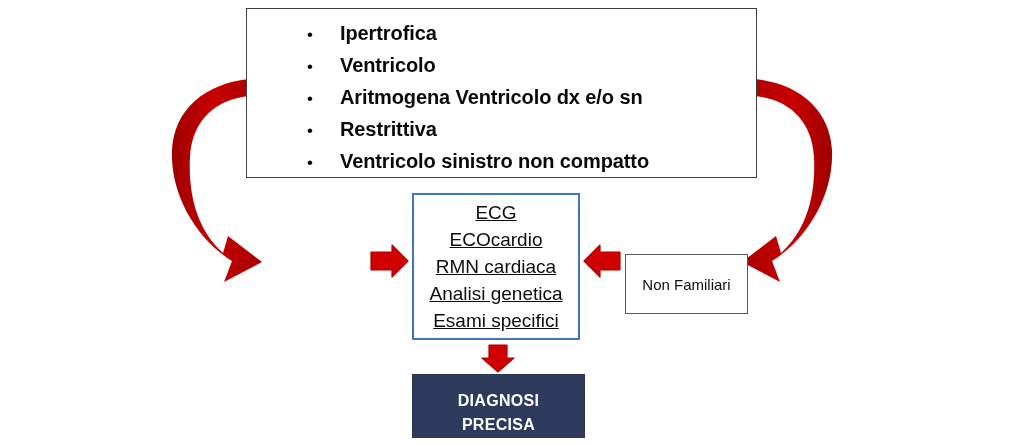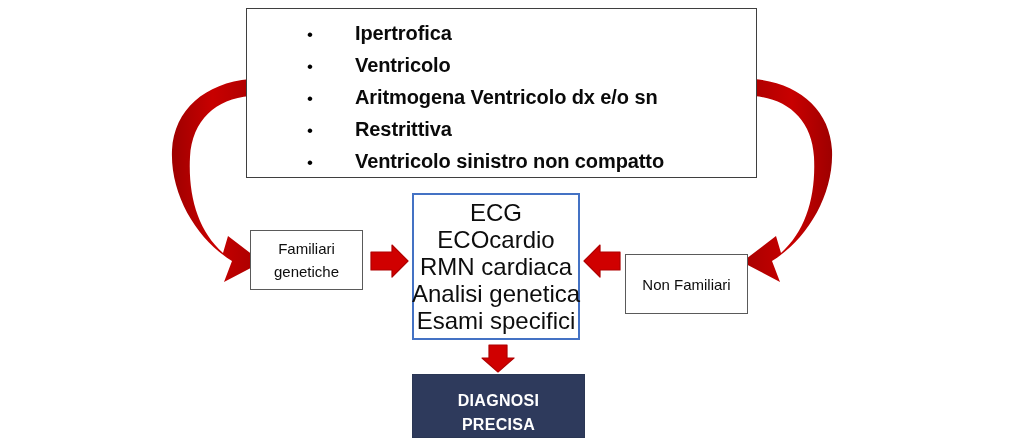--- a/index.html
+++ b/index.html
@@ -41,42 +41,42 @@
     line-height:32px;
     color:#000;
   }
   .bullet-text{
     font-size:20px;
     font-weight:bold;
     color:#0a0a0a;
     line-height:32px;
     letter-spacing:-0.1px;
     white-space:nowrap;
-    margin-left:15px;
   }
 
   
   .center-box{
     position:absolute;
     left:412px;top:193px;
     width:168px;height:147px;
     box-sizing:border-box;
     border:2.5px solid #4472c4;
     background:#ffffff;
     z-index:6;
     display:flex;
     flex-direction:column;
     align-items:center;
     justify-content:center;
   }
   .center-line{
-    font-size:24px;
+    font-size:19px;
     color:#0d0d0d;
     line-height:27px;
     white-space:nowrap;
+    text-decoration:underline;
   }
 
   
   .side-box{
     position:absolute;
     box-sizing:border-box;
     border:1.5px solid #5a5a5a;
     background:#ffffff;
     z-index:6;
     display:flex;
@@ -189,24 +189,20 @@
         <span class="bullet-dot">•</span>
         <span class="bullet-text">Restrittiva</span>
       </li>
       <li class="bullet-row">
         <span class="bullet-dot">•</span>
         <span class="bullet-text">Ventricolo sinistro non compatto</span>
       </li>
     </ul>
   </div>
 
-  <div class="side-box left">
-    <span class="side-line">Familiari</span>
-    <span class="side-line">genetiche</span>
-  </div>
 
   <div class="side-box right">
     <span class="side-line">Non Familiari</span>
   </div>
 
   <div class="center-box">
     <span class="center-line">ECG</span>
     <span class="center-line">ECOcardio</span>
     <span class="center-line">RMN cardiaca</span>
     <span class="center-line">Analisi genetica</span>

